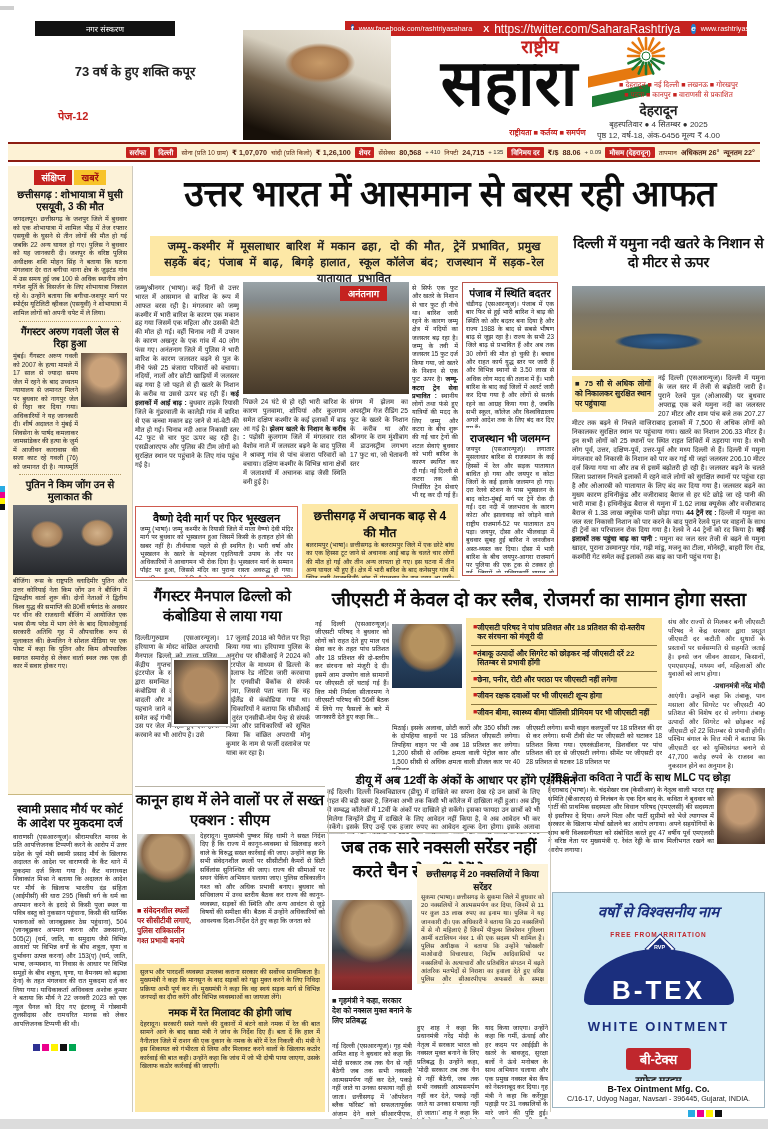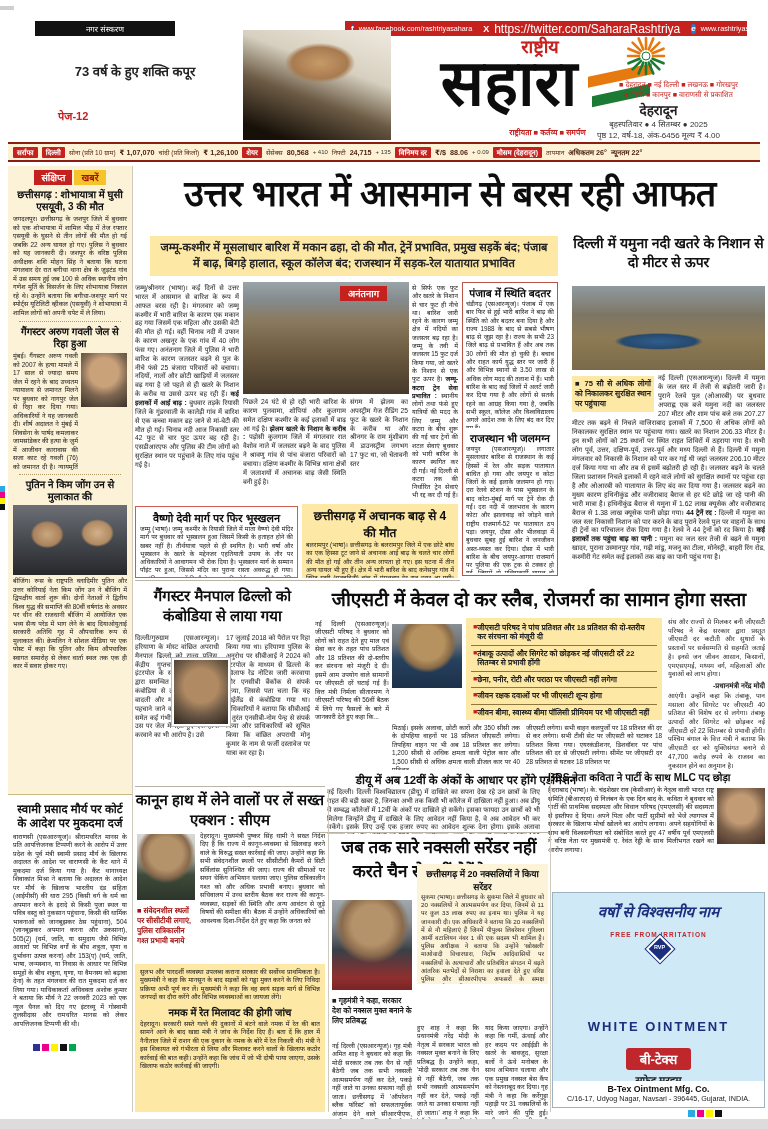--- a/index.html
+++ b/index.html
@@ -6,21 +6,21 @@
   .page{position:relative;width:768px;height:1129px;background:#ffffff;overflow:hidden;
         font-family:"Liberation Sans","DejaVu Sans",sans-serif;color:#1b1b1b;}
   .abs{position:absolute;}
   .bt{font-size:6.7px;line-height:1.32;text-align:justify;overflow:hidden;color:#1c1c1c;}
   .bt .isub{font-weight:bold;color:#111;}
   .center{text-align:center;}
   .chip{background:#c5221f;color:#fff;font-weight:bold;font-size:7px;padding:1px 4px;border-radius:1px;white-space:nowrap;}
   .tlabel{font-size:6.5px;color:#5a2a12;white-space:nowrap;}
   .tval{font-size:7.2px;font-weight:bold;color:#4a1c10;white-space:nowrap;}
   .tchg{font-size:6px;color:#333;white-space:nowrap;}
-  .ticker{display:flex;align-items:center;gap:4px;background:#fdf2d5;border-top:2px solid #8c1d12;border-bottom:2px solid #8c1d12;padding:0 5px;justify-content:flex-start;}
+  .ticker{display:flex;align-items:center;gap:4px;background:#fdf2d5;border-top:2px solid #8c1d12;border-bottom:2px solid #8c1d12;padding:0 5px;justify-content:flex-end;}
   .sidebar{background:#fcf2d8;}
   .brief-h{font-size:10px;font-weight:bold;text-align:center;line-height:1.2;margin:4px 0 2px;color:#111;}
   .brief-b{font-size:6.4px;line-height:1.33;text-align:justify;color:#222;overflow:hidden;}
   .brief-div{border-top:1px dotted #b09a66;margin:4px 6px;}
   .boxhead{font-weight:bold;text-align:center;color:#0e0e0e;}
   .ph{position:absolute;overflow:hidden;}
   .cap-chip{position:absolute;top:4px;right:22px;background:#c5221f;color:#fff;font-weight:bold;font-size:9.5px;padding:1px 8px;}
   .pullquote{float:left;width:76px;background:#fde8a6;font-size:7.6px;font-weight:bold;line-height:1.3;padding:3px;margin:2px 4px 2px 0;color:#222;}
   .gstbullet{display:flex;font-size:7.6px;font-weight:bold;line-height:1.25;padding:3px 2px;border-bottom:1px solid #8c7840;color:#222;}
   .gstbullet:last-child{border-bottom:none;}
@@ -132,21 +132,21 @@
     <div class="brief-h">पुतिन ने किम जोंग उन से मुलाकात की</div>
     <div class="ph" style="position:relative;width:114px;height:70px;margin:2px auto;background:radial-gradient(ellipse 22% 30% at 30% 42%,#c9a87f 0%,#a9825c 55%,rgba(0,0,0,0) 66%),radial-gradient(ellipse 22% 30% at 74% 40%,#d2b18a 0%,#b08a62 55%,rgba(0,0,0,0) 66%),linear-gradient(180deg,#6c7076 0%,#43464b 55%,#26282c 100%);"></div>
     <div class="brief-b" style="max-height:132px;">बीजिंग। रूस के राष्ट्रपति व्लादिमीर पुतिन और उत्तर कोरियाई नेता किम जोंग उन ने बीजिंग में द्विपक्षीय वार्ता शुरू की। दोनों नेताओं ने द्वितीय विश्व युद्ध की समाप्ति की 80वीं वर्षगांठ के अवसर पर चीन की राजधानी बीजिंग में आयोजित एक भव्य सैन्य परेड में भाग लेने के बाद दियाओयुताई सरकारी अतिथि गृह में औपचारिक रूप से मुलाकात की। क्रेमलिन ने सोशल मीडिया पर एक पोस्ट में कहा कि पुतिन और किम औपचारिक स्वागत समारोह से लेकर वार्ता स्थल तक एक ही कार में सवार होकर गए।</div>
   </div>
   <div class="abs" style="left:8px;top:794px;width:124px;height:318px;background:#fff;box-sizing:border-box;padding:4px 5px;border-top:1px solid #c9b87f;">
     <div class="brief-h" style="font-size:11.5px;">स्वामी प्रसाद मौर्य पर कोर्ट के आदेश पर मुकदमा दर्ज</div>
     <div class="brief-b" style="max-height:262px;">वाराणसी (एसआरन्यूज)। श्रीरामचरित मानस के प्रति आपत्तिजनक टिप्पणी करने के आरोप में उत्तर प्रदेश के पूर्व मंत्री स्वामी प्रसाद मौर्य के खिलाफ अदालत के आदेश पर वाराणसी के कैंट थाने में मुकदमा दर्ज किया गया है। कैंट थानाध्यक्ष शिवाकांत मिश्रा ने बताया कि अदालत के आदेश पर मौर्य के खिलाफ भारतीय दंड संहिता (आईपीसी) की धारा 295 (किसी वर्ग के धर्म का अपमान करने के इरादे से किसी पूजा स्थल या पवित्र वस्तु को नुकसान पहुंचाना, किसी की धार्मिक भावनाओं को जानबूझकर ठेस पहुंचाना), 504 (जानबूझकर अपमान करना और उकसाना), 505(2) (धर्म, जाति, या समुदाय जैसे विभिन्न आधारों पर विभिन्न वर्गों के बीच शत्रुता, घृणा व दुर्भावना उत्पन्न करना) और 153(ए) (धर्म, जाति, भाषा, जन्मस्थान, या निवास के आधार पर विभिन्न समूहों के बीच शत्रुता, घृणा, या वैमनस्य को बढ़ावा देना) के तहत मंगलवार की रात मुकदमा दर्ज कर लिया गया। याचिकाकर्ता अधिवक्ता अशोक कुमार ने बताया कि मौर्य ने 22 जनवरी 2023 को एक न्यूज चैनल को दिए गए इंटरव्यू में गोस्वामी तुलसीदास और रामचरित मानस को लेकर आपत्तिजनक टिप्पणी की थी।</div>
   </div>
 
   <div class="abs center" style="left:138px;top:168px;width:624px;font-size:36px;font-weight:900;color:#0d0d0d;white-space:nowrap;letter-spacing:-0.5px;">उत्तर भारत में आसमान से बरस रही आफत</div>
-  <div class="abs center ybox" style="left:150px;top:236px;width:408px;height:40px;font-size:11.2px;font-weight:bold;line-height:1.45;padding:3px 6px;box-sizing:border-box;color:#222;">जम्मू-कश्मीर में मूसलाधार बारिश में मकान ढहा, दो की मौत, ट्रेनें प्रभावित, प्रमुख सड़कें बंद; पंजाब में बाढ़, बिगड़े हालात, स्कूल कॉलेज बंद; राजस्थान में सड़क-रेल यातायात प्रभावित</div>
+  <div class="abs center ybox" style="left:150px;top:236px;width:408px;height:40px;font-size:11.2px;font-weight:bold;line-height:1.45;padding:3px 6px;box-sizing:border-box;color:#222;font-family:Liberation Mono, monospace;">जम्मू-कश्मीर में मूसलाधार बारिश में मकान ढहा, दो की मौत, ट्रेनें प्रभावित, प्रमुख सड़कें बंद; पंजाब में बाढ़, बिगड़े हालात, स्कूल कॉलेज बंद; राजस्थान में सड़क-रेल यातायात प्रभावित</div>
   <div class="abs center" style="left:572px;top:234px;width:193px;font-size:14px;font-weight:900;line-height:1.35;color:#111;">दिल्ली में यमुना नदी खतरे के निशान से दो मीटर से ऊपर</div>
 
   <div class="abs bt" style="left:135px;top:284px;width:104px;height:218px;">
     <span>जम्मू/श्रीनगर (भाषा)। कई दिनों से उत्तर भारत में आसमान से बारिश के रूप में आफत बरस रही है। मंगलवार को जम्मू कश्मीर में भारी बारिश के कारण एक मकान ढह गया जिसमें एक महिला और उसकी बेटी की मौत हो गई। वहीं चिनाब नदी में उफान के कारण अखनूर के एक गांव में 40 लोग फंस गए। अनंतनाग जिले में पुलिस ने भारी बारिश के कारण जलस्तर बढ़ने से पुल के नीचे फंसे 25 बंजारा परिवारों को बचाया। नदियों, नालों और छोटी खाड़ियों में जलस्तर बढ़ गया है जो पहले से ही खतरे के निशान के करीब या उससे ऊपर बह रही हैं।</span>
     <span class="isub">कई इलाकों में आई बाढ़ :</span>
     <span>बुधवार तड़के रियासी जिले के गुंडरवाली के कालेड़ी गांव में बारिश से एक कच्चा मकान ढह जाने से मां-बेटी की मौत हो गई। चिनाब नदी आज निकासी स्तर 42 फुट से चार फुट ऊपर बह रही है। एसडीआरएफ और पुलिस की टीम लोगों को सुरक्षित स्थान पर पहुंचाने के लिए गांव पहुंच गई है।</span>
   </div>
   <div class="ph" style="left:243px;top:282px;width:166px;height:112px;background:linear-gradient(180deg,#9aa4a8 0%,#848b8e 16%,#8a7a5e 34%,#6e5c41 62%,#46392a 100%);">
     <span class="cap-chip">अनंतनाग</span>
   </div>
@@ -258,20 +258,23 @@
   <div class="abs bt" style="left:332px;top:1042px;width:80px;height:80px;font-size:6.4px;">नई दिल्ली (एसआरन्यूज)। गृह मंत्री अमित शाह ने बुधवार को कहा कि मोदी सरकार तब तक चैन से नहीं बैठेगी जब तक सभी नक्सली आत्मसमर्पण नहीं कर देते, पकड़े नहीं जाते या उनका सफाया नहीं हो जाता। छत्तीसगढ़ में 'ऑपरेशन ब्लैक फॉरेस्ट' को सफलतापूर्वक अंजाम देने वाले सीआरपीएफ, छत्तीसगढ़ पुलिस, जिला रिजर्व गार्ड (डीआरजी) और कोबरा बल के जवानों को बधाई देते</div>
   <div class="abs bt" style="left:417px;top:1024px;width:62px;height:98px;font-size:6.4px;">हुए शाह ने कहा कि प्रधानमंत्री नरेंद्र मोदी के नेतृत्व में सरकार भारत को नक्सल मुक्त बनाने के लिए प्रतिबद्ध है। उन्होंने कहा, 'मोदी सरकार तब तक चैन से नहीं बैठेगी, जब तक सभी नक्सली आत्मसमर्पण नहीं कर देते, पकड़े नहीं जाते या उनका सफाया नहीं हो जाता।' शाह ने कहा कि 'ऑपरेशन ब्लैक फॉरेस्ट' के दौरान जवानों द्वारा दिखाई गई बहादुरी और पराक्रम को नक्सल विरोधी अभियानों के इतिहास में एक स्वर्णिम अध्याय के रूप में</div>
   <div class="abs bt" style="left:485px;top:1024px;width:63px;height:98px;font-size:6.4px;">याद किया जाएगा। उन्होंने कहा कि गर्मी, ऊंचाई और हर कदम पर आईईडी के खतरे के बावजूद, सुरक्षा बलों ने ऊंचे मनोबल के साथ अभियान चलाया और एक प्रमुख नक्सल बेस कैंप को नेस्तनाबूद कर दिया। गृह मंत्री ने कहा कि कर्रेगुट्टा पहाड़ी पर 31 नक्सलियों के मारे जाने की पुष्टि हुई। छत्तीसगढ़ पुलिस, डीआरजी और कोबरा के जवानों ने बहादुरी से मोर्चा संभाला।</div>
 
   <div class="abs" style="left:552px;top:892px;width:213px;height:216px;border:1px solid #9db4c0;box-sizing:border-box;background:#cfe9f6;">
     <div class="center" style="font-family:'Liberation Serif','DejaVu Serif',serif;font-style:italic;font-weight:bold;font-size:15px;color:#1b2f7e;padding-top:8px;">वर्षों से विश्वसनीय नाम</div>
     <div style="position:relative;width:150px;height:84px;margin:10px auto 0;">
       <div class="center" style="position:absolute;top:0;left:0;width:100%;font-size:6.5px;font-weight:bold;letter-spacing:1px;color:#c0272d;">FREE FROM IRRITATION</div>
       <div style="position:absolute;top:8px;left:66px;width:16px;height:16px;background:#1b2f7e;border:2px solid #fff;transform:rotate(45deg);box-shadow:0 0 0 1px #1b2f7e;"></div>
       <div class="center" style="position:absolute;top:13px;left:66px;width:20px;font-size:5.5px;font-weight:bold;color:#fff;z-index:2;">RVP</div>
+      <div style="position:absolute;top:18px;left:0;width:150px;height:56px;background:#1b2f7e;border-radius:75px 75px 6px 6px / 52px 52px 5px 5px;display:flex;align-items:flex-end;justify-content:center;">
+        <span style="color:#fff;font-size:26px;font-weight:900;letter-spacing:3px;line-height:1.1;">B-TEX</span>
+      </div>
     </div>
     <div class="center" style="font-size:13px;font-weight:900;color:#1b2f7e;letter-spacing:2px;margin-top:4px;">WHITE OINTMENT</div>
     <div class="center" style="margin-top:14px;">
       <span style="background:#c0272d;color:#fff;font-size:13px;font-weight:bold;padding:2px 14px;border-radius:3px;display:inline-block;">बी-टेक्स</span>
     </div>
     <div class="center" style="font-size:10.5px;font-weight:bold;color:#222;margin-top:3px;">सफेद मरहम</div>
     <div style="position:absolute;left:0;bottom:0;width:100%;background:#fff;padding:3px 0 4px;">
       <div class="center" style="font-size:8.8px;font-weight:bold;color:#111;">B-Tex Ointment Mfg. Co.</div>
       <div class="center" style="font-size:7.2px;color:#222;">C/16-17, Udyog Nagar, Navsari - 396445, Gujarat, INDIA.</div>
     </div>

